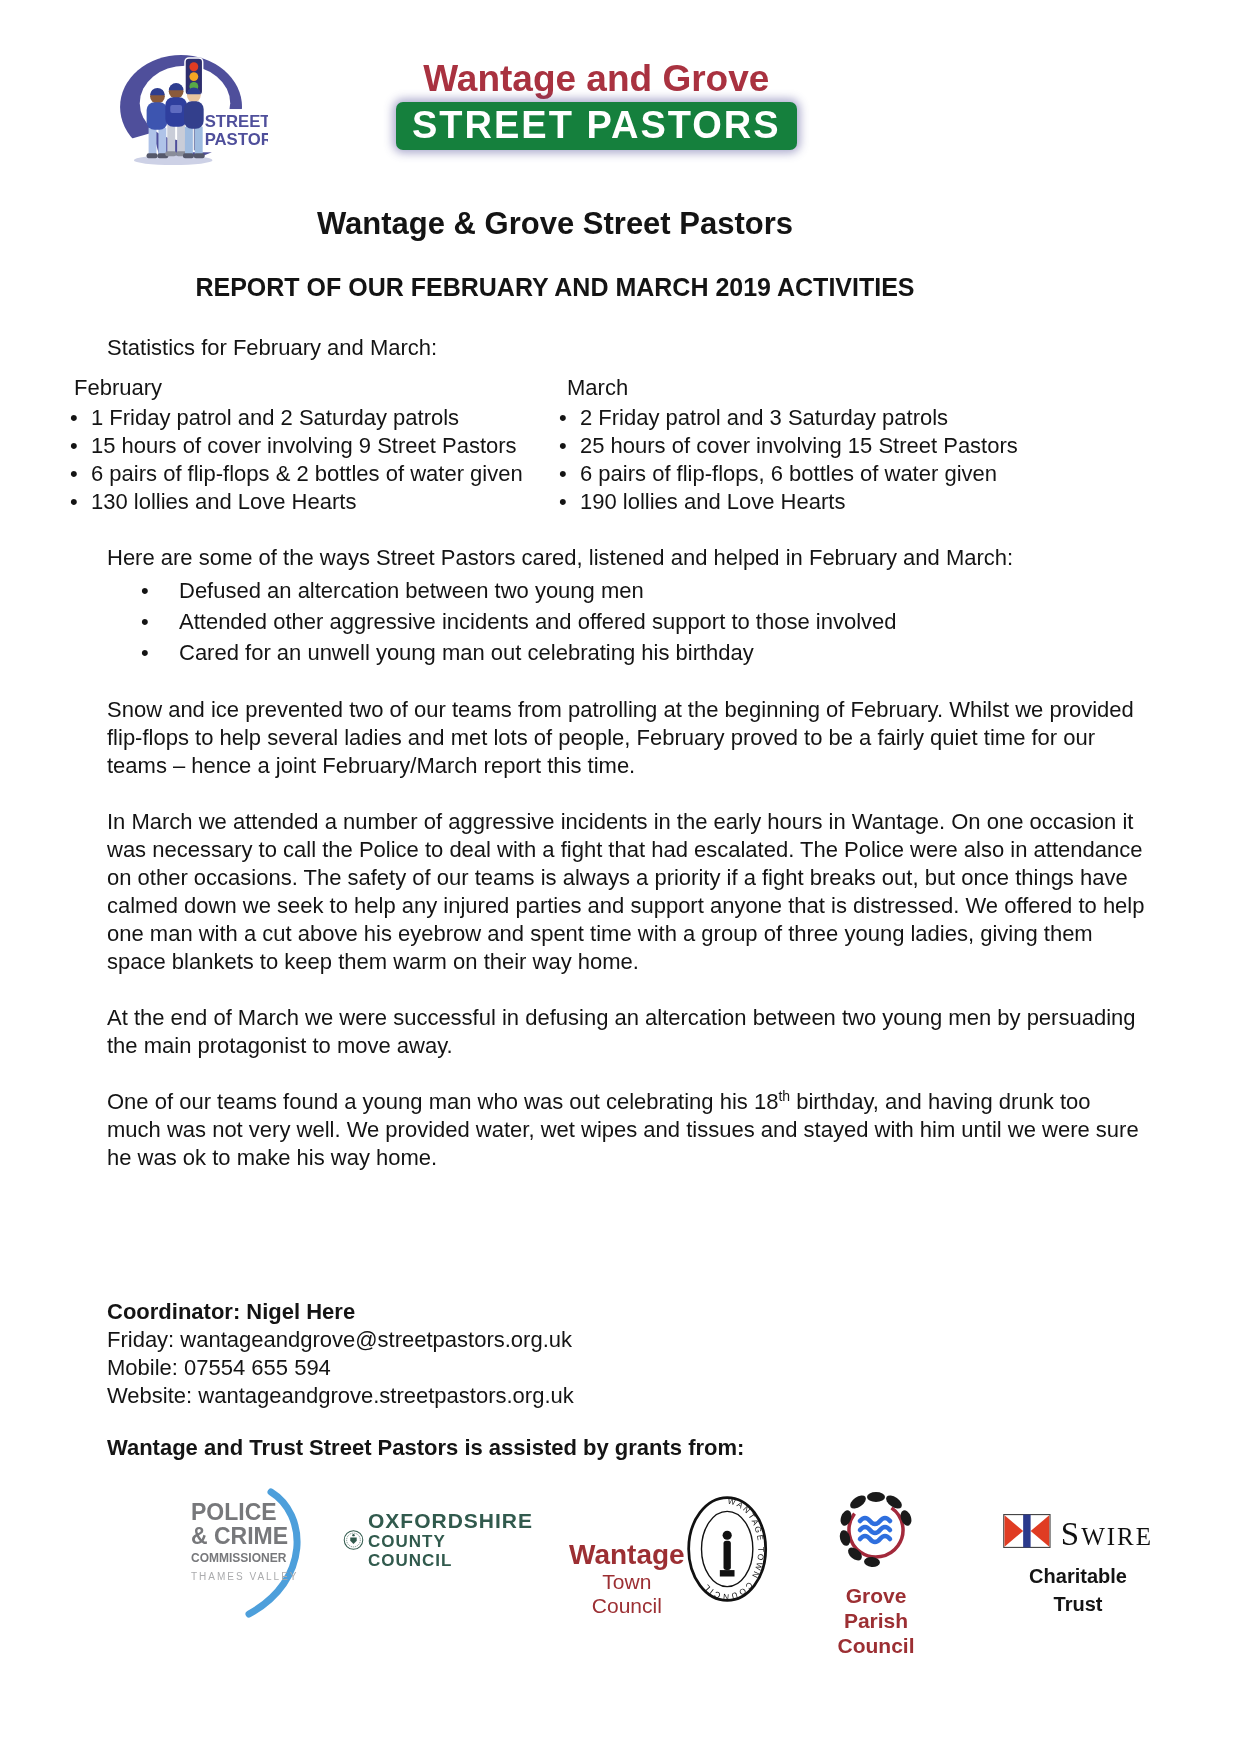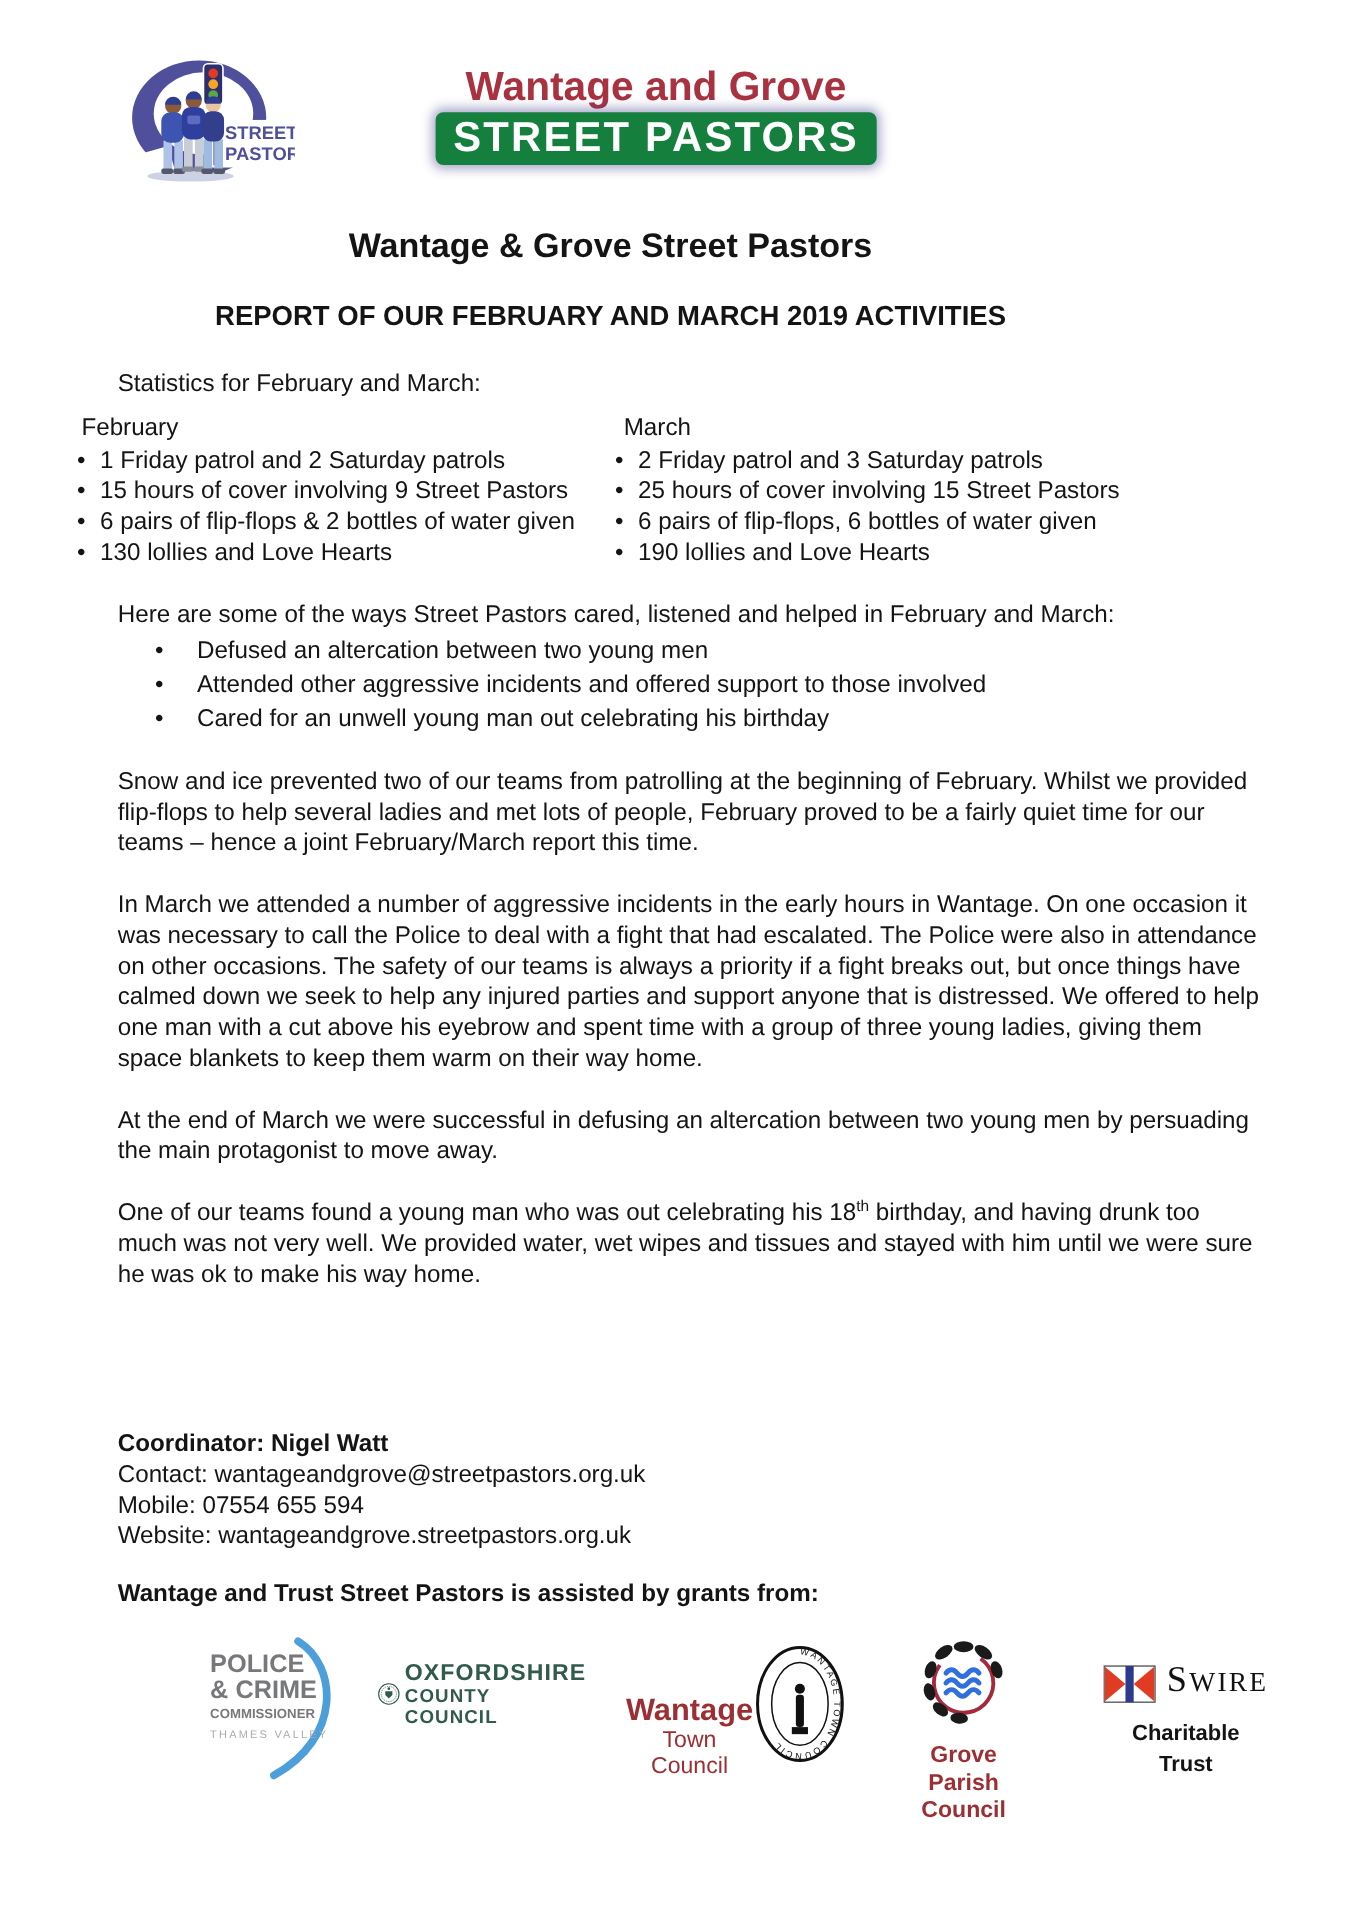--- a/index.html
+++ b/index.html
@@ -71,21 +71,21 @@
   .occ-l2 { font-size:17px; line-height:19px; letter-spacing:1px; }
 
   .wtc-text { margin-top:52px; text-align:center; color:#9C2F33; }
   .wtc-l1 { font-weight:bold; font-size:28px; line-height:30px; }
   .wtc-l2 { font-size:21px; line-height:24px; }
 
   .gpc-text { color:#9C2F33; font-weight:bold; font-size:21px; line-height:25px; margin-top:2px; }
 
   .swire-name { display:block; font-family:"Liberation Serif", serif; font-size:25px; line-height:30px; letter-spacing:2px; color:#111; margin-top:2px; }
   .swire-name::first-letter { font-size:33px; }
-  .swire-head { display:flex; align-items:flex-start; justify-content:center; gap:10px; }
+  .swire-head { display:flex; align-items:flex-end; justify-content:center; gap:10px; }
   .swire-sub { margin-top:10px; font-weight:bold; font-size:20px; }
 </style>
 </head>
 <body>
 
 <div class="page">
 
   <div class="header">
     <svg class="roundel" viewBox="0 0 170 120" aria-hidden="true">
       <g>
@@ -173,22 +173,22 @@
       <li>Cared for an unwell young man out celebrating his birthday</li>
     </ul>
   </div>
 
   <div class="para">Snow and ice prevented two of our teams from patrolling at the beginning of February. Whilst we provided flip-flops to help several ladies and met lots of people, February proved to be a fairly quiet time for our teams – hence a joint February/March report this time.</div>
   <div class="para">In March we attended a number of aggressive incidents in the early hours in Wantage. On one occasion it was necessary to call the Police to deal with a fight that had escalated. The Police were also in attendance on other occasions. The safety of our teams is always a priority if a fight breaks out, but once things have calmed down we seek to help any injured parties and support anyone that is distressed. We offered to help one man with a cut above his eyebrow and spent time with a group of three young ladies, giving them space blankets to keep them warm on their way home.</div>
   <div class="para">At the end of March we were successful in defusing an altercation between two young men by persuading the main protagonist to move away.</div>
   <div class="para"><span>One of our teams found a young man who was out celebrating his 18</span><sup>th</sup><span> birthday, and having drunk too much was not very well. We provided water, wet wipes and tissues and stayed with him until we were sure he was ok to make his way home.</span></div>
 
   <div class="contact">
-    <div class="contact-line bold">Coordinator: Nigel Watt</div>
-    <div class="contact-line">Contact: wantageandgrove@streetpastors.org.uk</div>
+    <div class="contact-line bold">Coordinator: Nigel Here</div>
+    <div class="contact-line">Friday: wantageandgrove@streetpastors.org.uk</div>
     <div class="contact-line">Mobile: 07554 655 594</div>
     <div class="contact-line">Website: wantageandgrove.streetpastors.org.uk</div>
   </div>
 
   <div class="grants-heading">Wantage and Trust Street Pastors is assisted by grants from:</div>
 
   <div class="sponsors">
 
     <div class="sponsor sp-pcc">
       <svg viewBox="0 0 132 132" width="132" height="132" aria-hidden="true">

